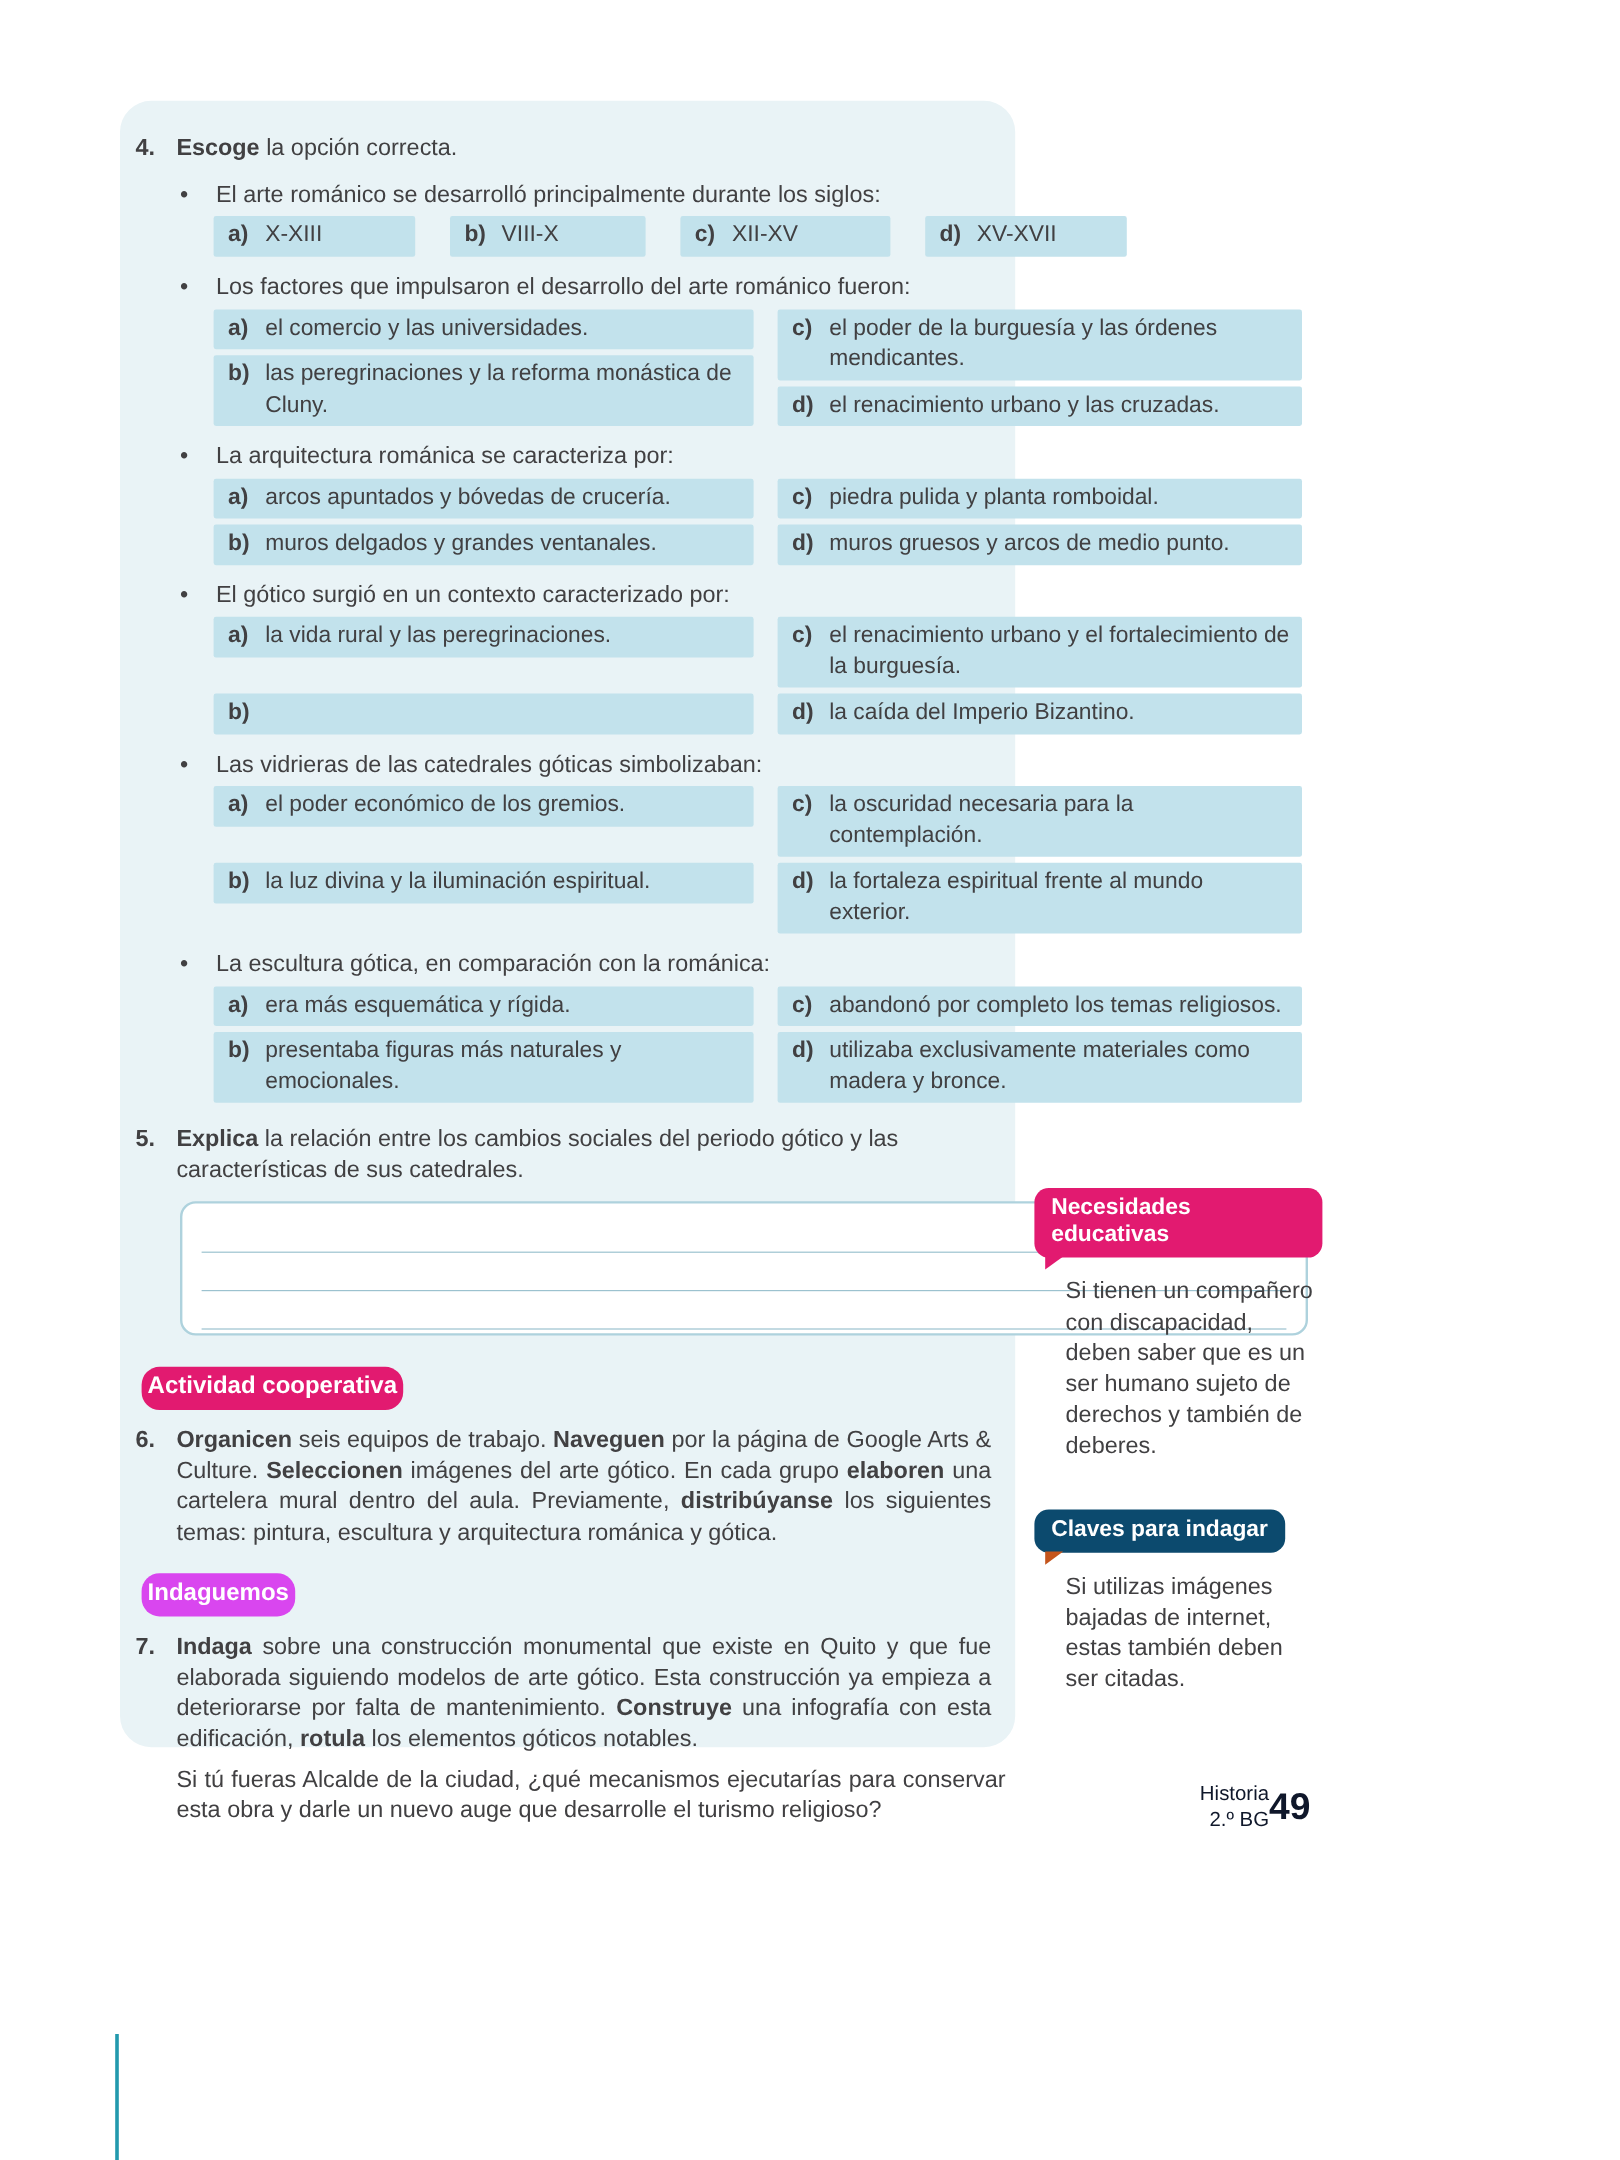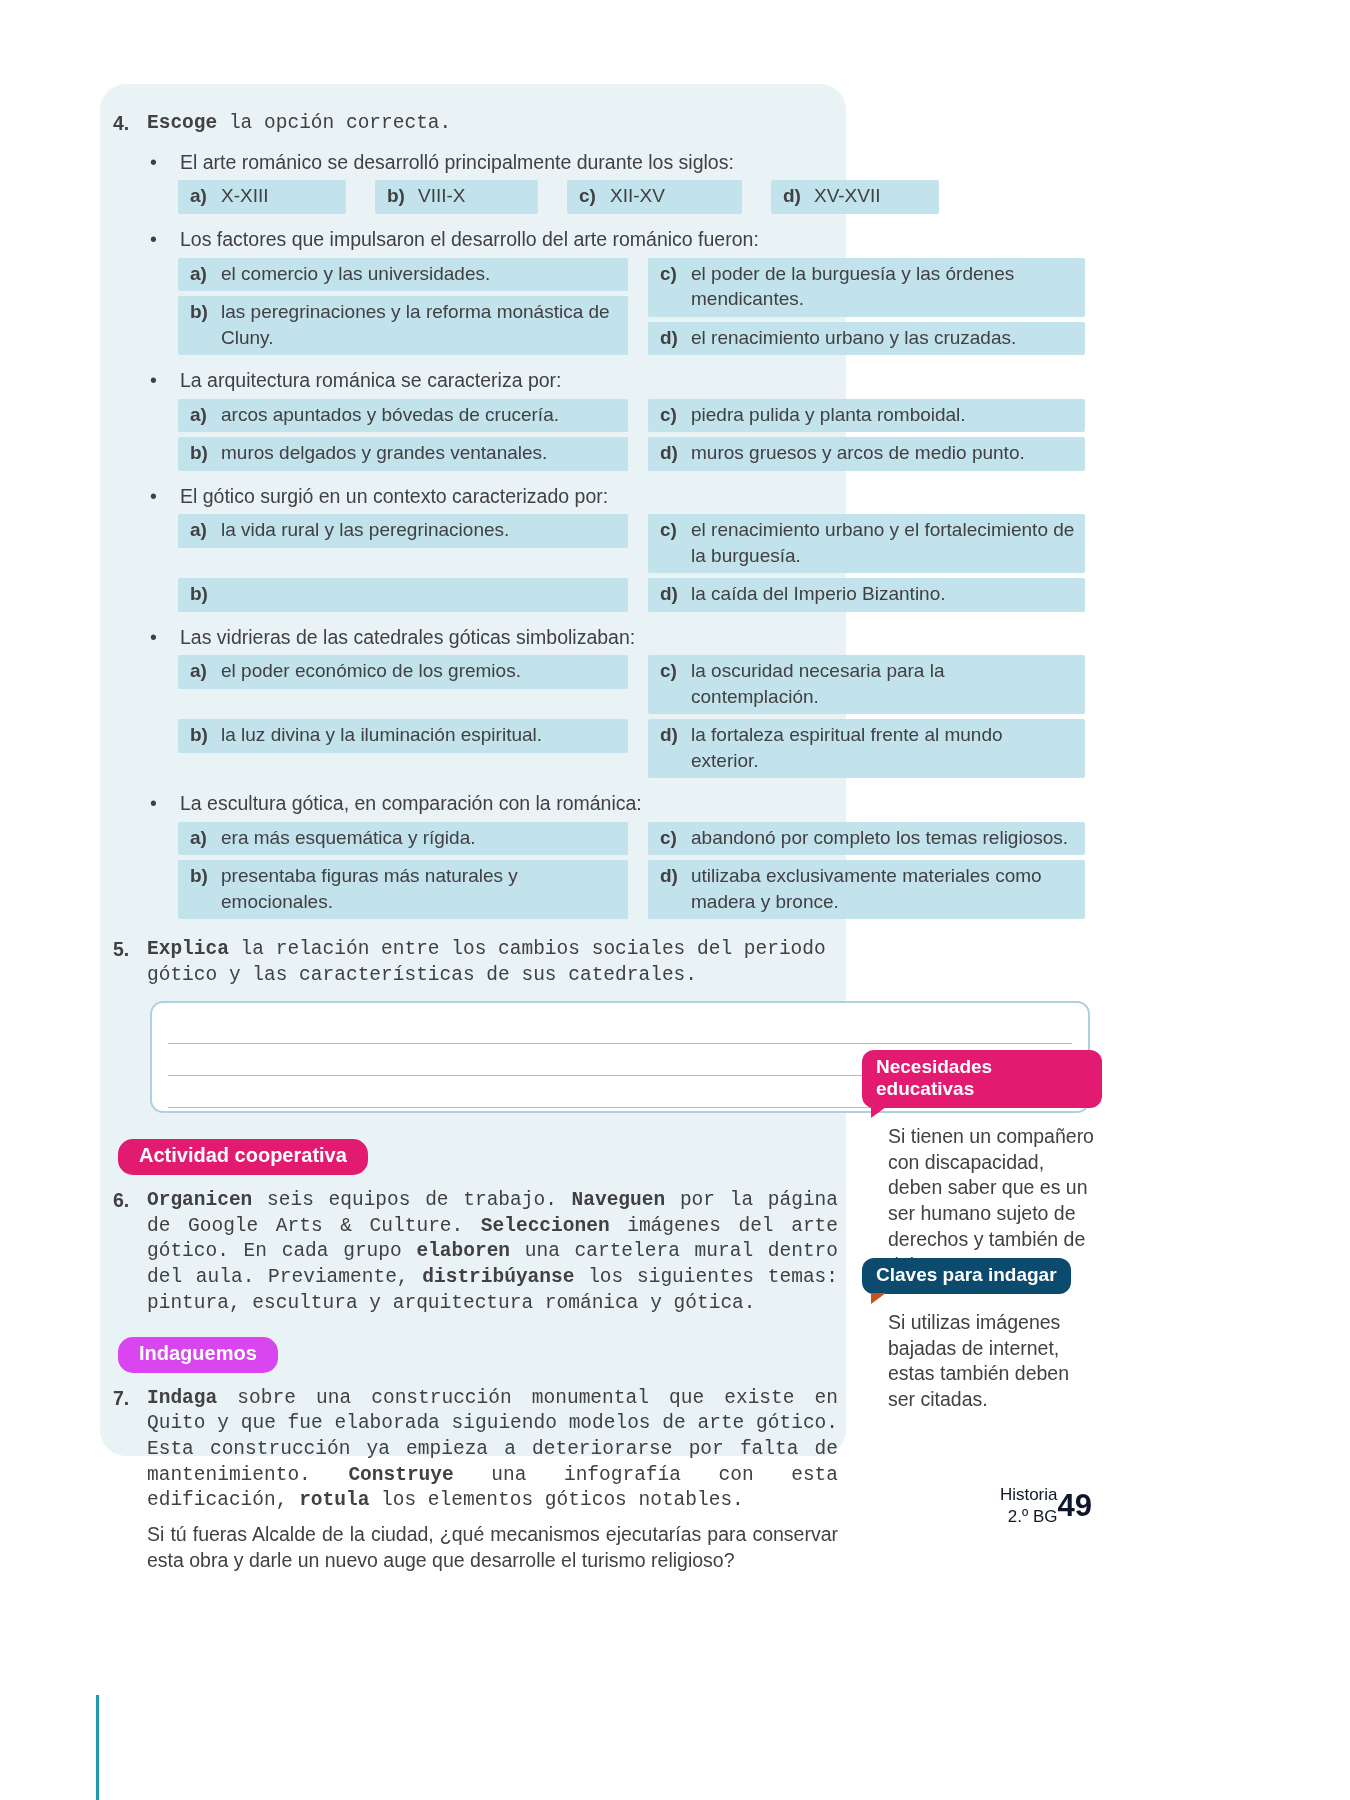--- a/index.html
+++ b/index.html
@@ -18,21 +18,21 @@
     left: 100px;
     top: 84px;
     width: 746px;
     height: 1372px;
     background: #e9f3f6;
     border-radius: 26px;
     padding-top: 27px;
   }
   .q { display: flex; margin-left: 13px; font-size: 19.5px; line-height: 1.32; }
   .qnum { font-weight: 700; width: 34px; flex: none; }
-  .qtext { flex: 1; padding-right: 8px; font-family: Liberation Mono, monospace; }
+  .qtext { flex: 1; padding-right: 20px; }
   .qtext b { font-weight: 700; }
   .just { text-align: justify; }
   .q5 { margin-top: 18px; }
   .q6 { margin-top: 13px; }
   .q7 { margin-top: 13px; }
   .q-cont { margin: 8px 8px 0 47px; font-size: 19.5px; line-height: 1.32; text-align: justify; }
 
   .bullet { display: flex; margin: 13px 0 0 50px; }
   .dot { width: 30px; flex: none; font-size: 19.5px; line-height: 1.32; }
   .bullet-body { flex: 1; }
@@ -78,28 +78,28 @@
   }
   .answer-line { height: 0; border-top: 1.5px solid #9cc2cf; margin-bottom: 31px; }
 
   .badge-row { margin: 26px 0 0 18px; }
   .inq-row { margin: 20px 0 0 18px; }
   .badge {
     display: inline-block;
     color: #ffffff;
     font-weight: 700;
     font-size: 20px;
-    padding: 5px 21px 8px;
+    padding: 5px 5px 8px;
     border-radius: 15px;
   }
   .badge.pink { background: #e21a70; }
   .badge.orange { background: #d946ef; }
 
   .callout { position: absolute; }
-  .callout.needs { left: 862px; top: 1050px; width: 240px; }
+  .callout.needs { left: 862px; top: 990px; width: 240px; }
   .callout.keys  { left: 862px; top: 1258px; width: 220px; }
   .co-badge {
     position: relative;
     display: inline-block;
     color: #ffffff;
     font-weight: 700;
     font-size: 19px;
     padding: 6px 14px 8px;
     border-radius: 12px;
   }

